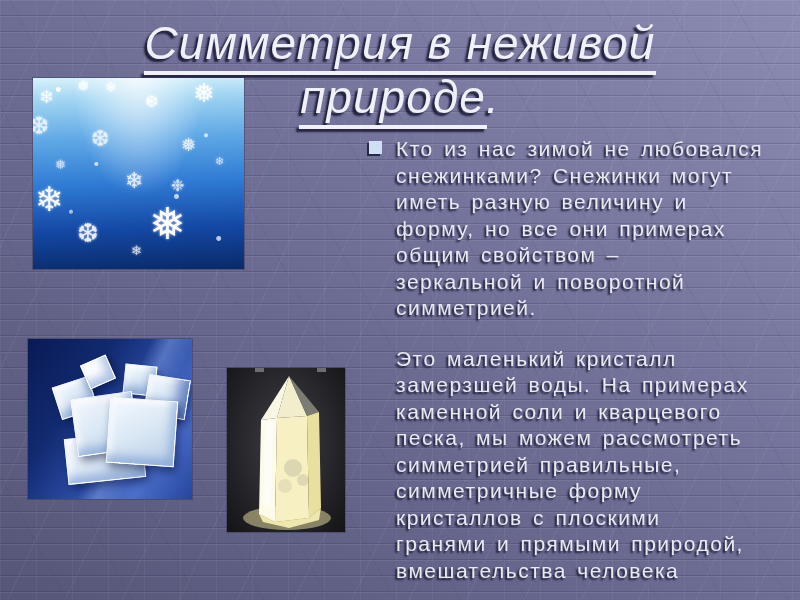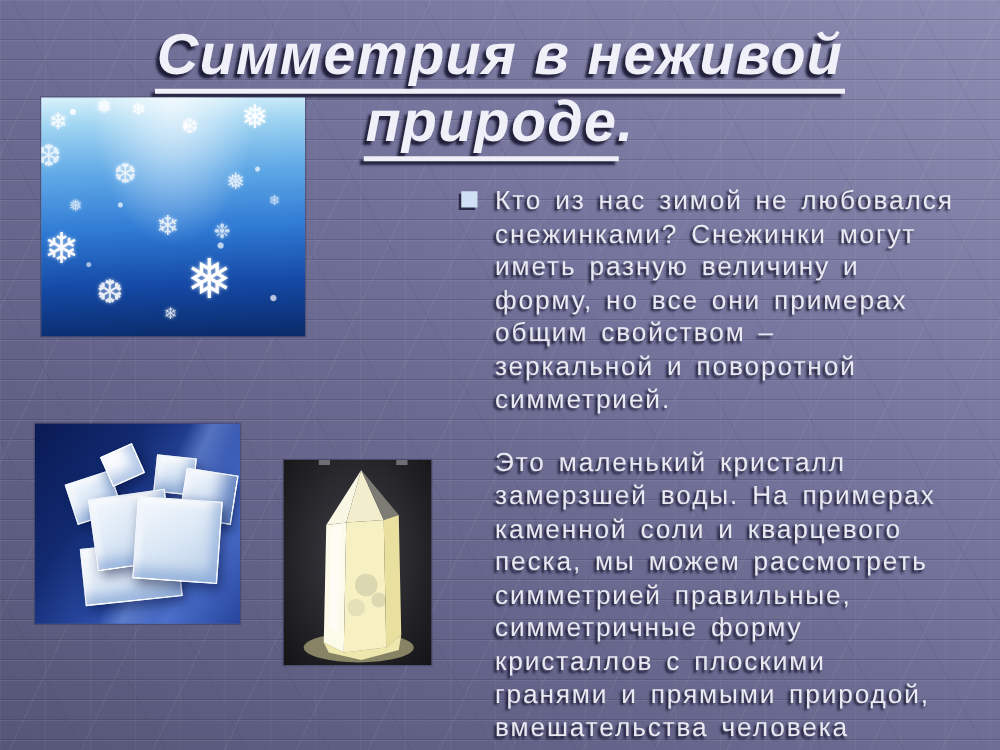--- a/index.html
+++ b/index.html
@@ -10,21 +10,21 @@
     background-image:
       repeating-linear-gradient(115deg, rgba(255,255,255,0.05) 0 1px, transparent 1px 52px),
       repeating-linear-gradient(62deg, rgba(25,25,55,0.06) 0 1px, transparent 1px 58px),
       repeating-linear-gradient(90deg, rgba(255,255,255,0.045) 0 1px, transparent 1px 36px),
       repeating-linear-gradient(180deg, rgba(255,255,255,0.07) 0 1px, transparent 1px 15px, rgba(25,25,55,0.18) 15px 16px),
       linear-gradient(to top right, #565678 0%, #64648a 30%, #74749c 62%, #8c8cb2 100%);
   }
 
   
   .title{position:absolute;left:0;top:16px;width:800px;text-align:center;
-    font-style:italic;font-weight:bold;font-size:46px;line-height:54px;
+    font-style:italic;font-weight:normal;font-size:46px;line-height:54px;
     color:#eff0f8;letter-spacing:1px;
     text-shadow:-3px 3px 2px rgba(22,22,48,0.9);}
   .u{position:relative;display:inline-block;}
   .u::after{content:"";position:absolute;left:-1px;right:-1px;bottom:-5px;height:4px;
     background:#eff0f8;box-shadow:-3px 3px 2px rgba(22,22,48,0.85);}
 
   
   .photo{position:absolute;overflow:hidden;box-shadow:0 0 0 1px rgba(40,40,70,0.35);}
 
   
@@ -74,21 +74,21 @@
   .c6{left:56px;top:20px;width:26px;height:24px;transform:rotate(-24deg);background:#fbfdff;}
   .c7{left:38px;top:96px;width:76px;height:44px;transform:rotate(-6deg);}
 
   
   .quartz{left:227px;top:368px;width:118px;height:164px;
     background:radial-gradient(ellipse at 50% 45%, #3e3e44 0%, #27272c 55%, #141416 100%);}
   .tick{position:absolute;top:0;width:9px;height:4px;background:#6d6d74;}
   .tk1{left:28px;} .tk2{left:90px;}
 
   
-  .textcol{position:absolute;left:396px;top:148px;width:400px;color:#e9e9f2;
+  .textcol{position:absolute;left:396px;top:136px;width:400px;color:#e9e9f2;
     font-size:21px;letter-spacing:1.5px;word-spacing:3px;
     text-shadow:-2px 2px 2px rgba(16,16,40,0.9);}
   .para{position:relative;}
   .p2{margin-top:24px;}
   .tline{white-space:nowrap;line-height:26.5px;height:26.5px;}
   .bullet{position:absolute;left:-27px;top:5px;width:13px;height:13px;
     background:#cfe0f4;box-shadow:-2px 2px 0 rgba(22,22,48,0.8);}
 </style>
 </head>
 <body>

